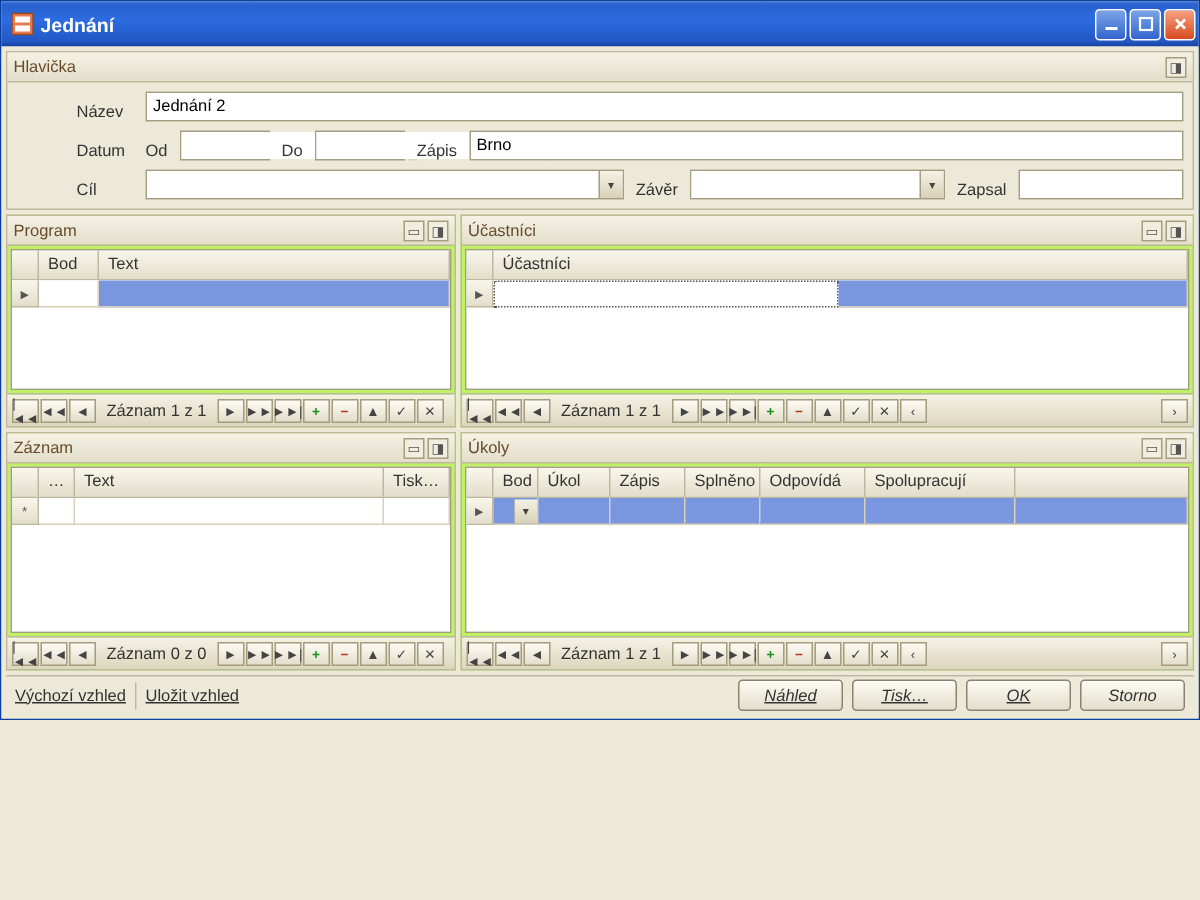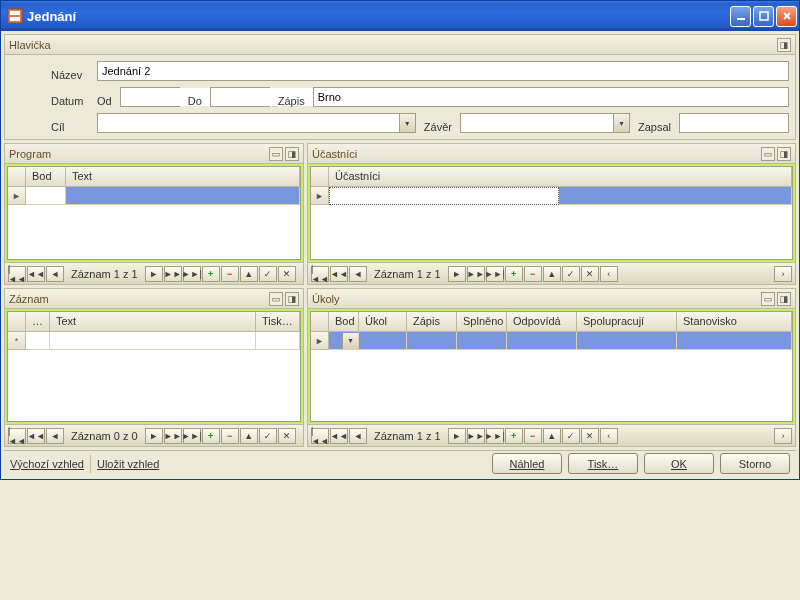--- a/index.html
+++ b/index.html
@@ -46,21 +46,21 @@
   .nav { height: 22px; background: linear-gradient(to bottom, #F5F2E5, #DCD6BD); border-top: 1px solid #BEB99E; display: flex; align-items: center; padding: 0 3px; gap: 1px; }
   .nav-btn { width: 18px; height: 16px; border: 1px solid #A59D7F; background: linear-gradient(to bottom, #FDFBF4, #E3DECB); display: flex; align-items: center; justify-content: center; font-size: 9px; color: #444; }
   .nav-text { padding: 0 6px; color: #333; }
   .nav-spacer { flex: 1; }
   .plus { color: #1B8E1B; font-weight: bold; }
   .minus { color: #C03020; font-weight: bold; }
   .footer { height: 26px; border-top: 1px solid #BEB99E; display: flex; align-items: center; padding: 0 6px; gap: 6px; background: #ECE9D8; }
   .footer-link { color: #333; text-decoration: underline; }
   .footer-sep { border-left: 1px solid #BEB99E; height: 18px; }
   .footer-spacer { flex: 1; }
-  .btn { min-width: 70px; height: 21px; border: 1px solid #8B8570; background: linear-gradient(to bottom, #FDFBF4, #E3DECB); border-radius: 3px; display: flex; align-items: center; justify-content: center; color: #333; padding: 0 10px; }
+  .btn { min-width: 70px; height: 21px; border: 1px solid #8B8570; background: linear-gradient(to bottom, #FDFBF4, #E3DECB); border-radius: 3px; display: flex; align-items: center; justify-content: center; color: #333; padding: 0 10px; font-style: italic; }
   .btn .ul { text-decoration: underline; }
 </style>
 </head>
 <body>
 
 <div class="window">
   <div class="titlebar">
     <span class="titlebar-icon">
       <svg viewBox="0 0 16 16">
           <rect x="1" y="1" width="14" height="14" fill="#E87B4E" stroke="#9B4A1E"></rect>
@@ -273,21 +273,20 @@
         </div>
         <div class="grid-area">
           <div class="grid-header">
             <div class="grid-rowsel"></div>
             <div class="grid-col" style="width:30px">Bod</div>
             <div class="grid-col" style="width:48px">Úkol</div>
             <div class="grid-col" style="width:50px">Zápis</div>
             <div class="grid-col" style="width:50px">Splněno</div>
             <div class="grid-col" style="width:70px">Odpovídá</div>
             <div class="grid-col" style="width:100px">Spolupracují</div>
-            <div class="grid-col" style="flex:1">Stanovisko</div>
           </div>
           <div class="grid-body">
             <div class="grid-row">
               <div class="rowhdr">►</div>
               <div class="cell sel" style="width:30px;display:flex;align-items:center;justify-content:flex-end">
                   <div class="combo-btn" style="height:16px">▾</div>
                 </div>
               <div class="cell sel" style="width:48px"></div>
               <div class="cell sel" style="width:50px"></div>
               <div class="cell sel" style="width:50px"></div>

